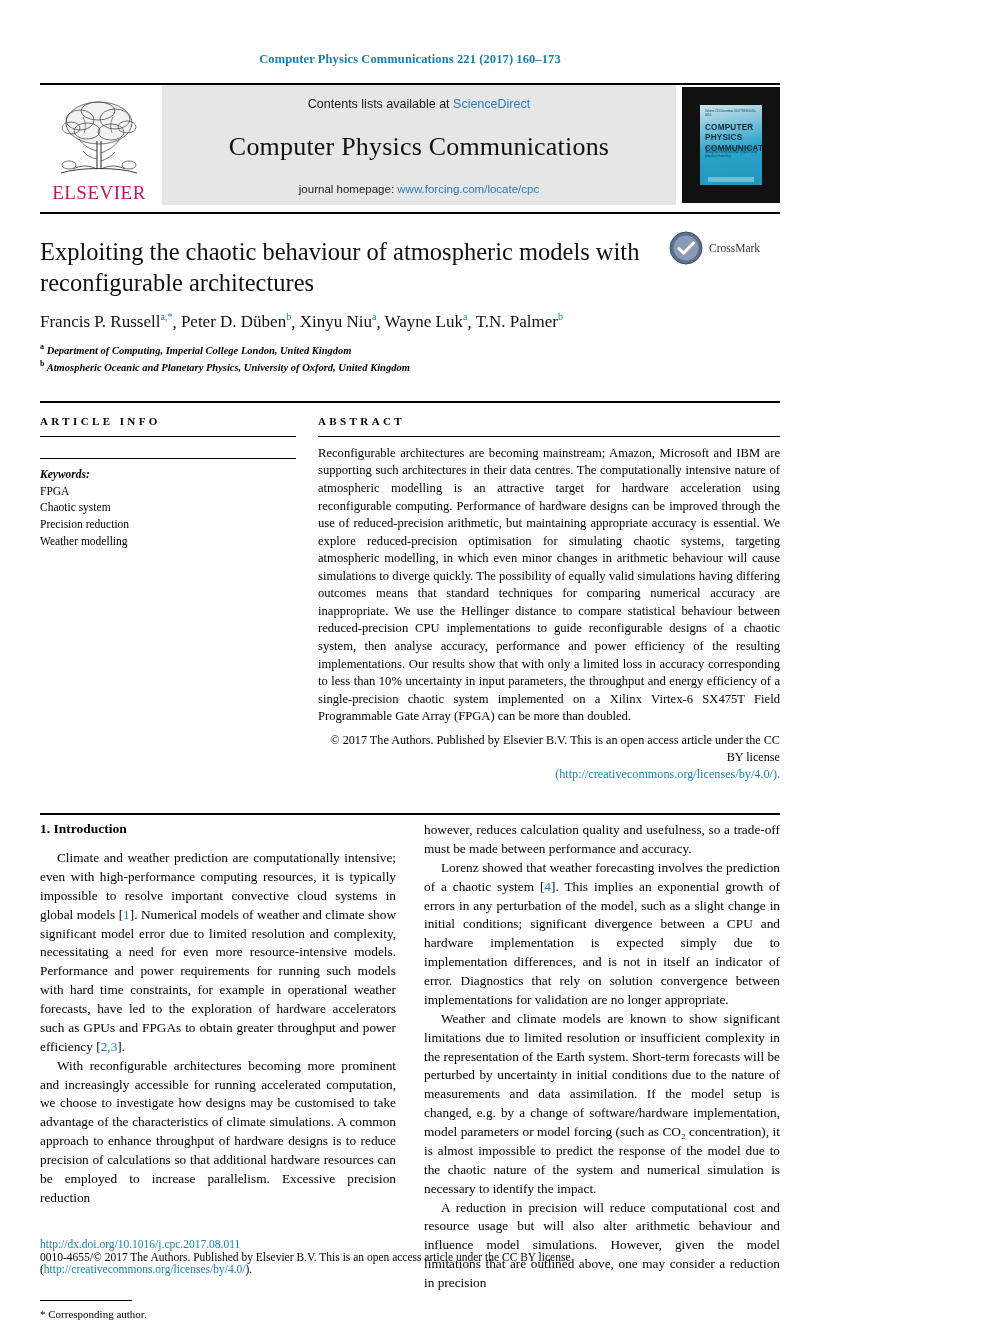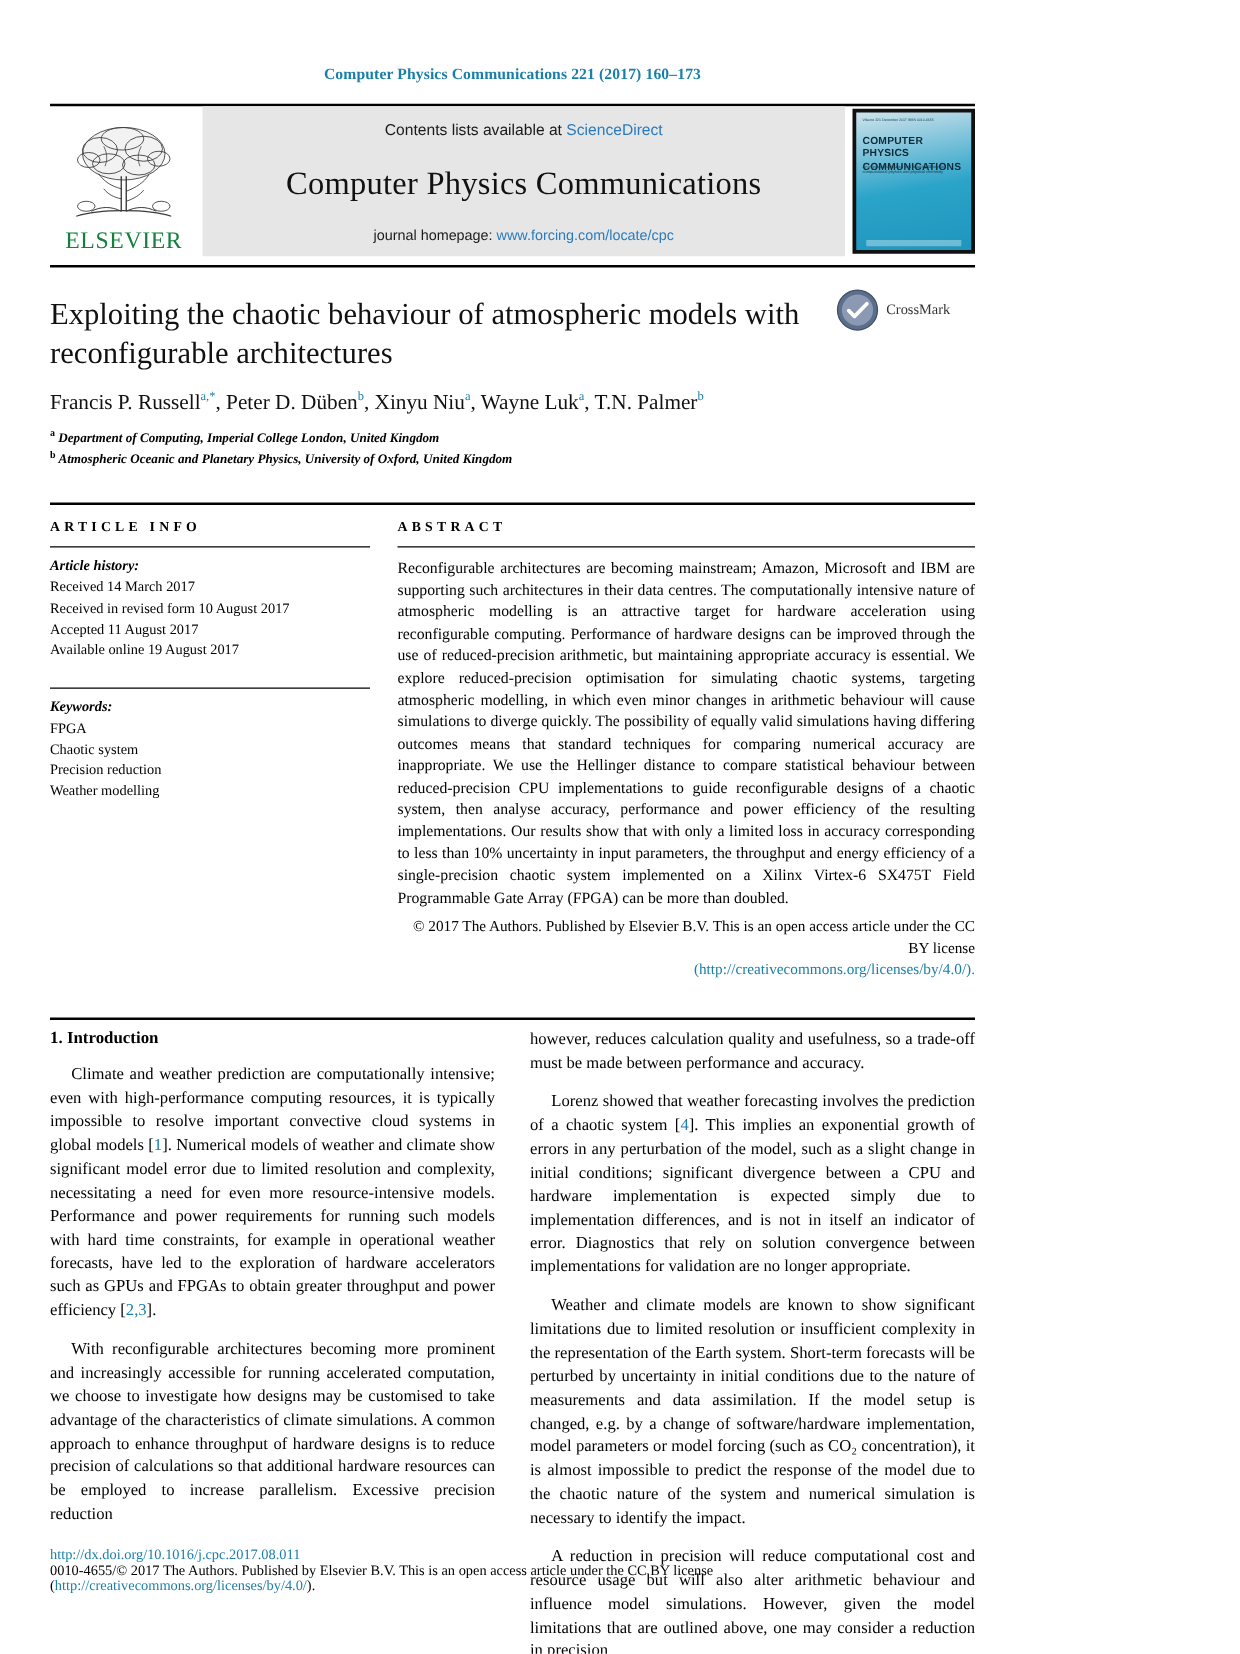--- a/index.html
+++ b/index.html
@@ -50,21 +50,21 @@
     align-items: center;
     justify-content: flex-end;
     padding-top: 4px;
     box-sizing: border-box;
   }
   .elsevier-logo svg { display: block; }
   .elsevier-word {
     font-family: "Liberation Serif", serif;
     font-size: 19px;
     letter-spacing: .5px;
-    color: #15803d;
+    color: #be185d;
     line-height: 1;
     padding-bottom: 3px;
   }
   .masthead-center {
     flex: 1 1 auto;
     background: #e6e6e6;
     display: flex;
     flex-direction: column;
     align-items: center;
     justify-content: space-between;
@@ -91,21 +91,21 @@
   }
   .homepage-line a { color: #2a7bbd; text-decoration: none; }
   .cover-thumb {
     flex: 0 0 98px;
     width: 98px;
     align-self: center;
     height: 116px;
     background: #111;
     position: relative;
     box-sizing: border-box;
-    padding: 3px;
+    padding: 18px;
   }
   .cover-inner {
     width: 100%;
     height: 100%;
     background: linear-gradient(170deg, #cfe4ec 0%, #8ec9de 22%, #2ba4c9 55%, #1f95bd 100%);
     position: relative;
     overflow: hidden;
   }
   .cover-title {
     position: absolute;
@@ -248,21 +248,21 @@
   }
   .para {
     font-family: "Liberation Serif", serif;
     font-size: 13.3px;
     line-height: 1.42;
     text-align: justify;
     text-indent: 17px;
     margin: 0;
     hyphens: auto;
   }
-  .para + .para { margin-top: 12px; }
+  .para + .para { margin-top: 0; }
   .cite { color: #1a7fa8; }
 
   .footnote-wrap {
     position: absolute;
     left: 0;
     bottom: -46px;
     width: 452px;
   }
   .footnote-rule {
     width: 92px;
@@ -380,27 +380,20 @@
       <div><sup>a</sup> <span>Department of Computing, Imperial College London, United Kingdom</span></div>
       <div><sup>b</sup> <span>Atmospheric Oceanic and Planetary Physics, University of Oxford, United Kingdom</span></div>
     </div>
   </div>
 
   <div class="info-abstract">
 
     <div class="col-info">
       <div class="sec-head">ARTICLE INFO</div>
       <div class="rule"></div>
-      <div class="info-group">
-        <div class="lab">Article history:</div>
-        <div>Received 14 March 2017</div>
-        <div>Received in revised form 10 August 2017</div>
-        <div>Accepted 11 August 2017</div>
-        <div>Available online 19 August 2017</div>
-      </div>
       <div class="info-group second">
         <div class="rule" style="margin-bottom:7px"></div>
         <div class="lab">Keywords:</div>
         <div>FPGA</div>
         <div>Chaotic system</div>
         <div>Precision reduction</div>
         <div>Weather modelling</div>
       </div>
     </div>
 

